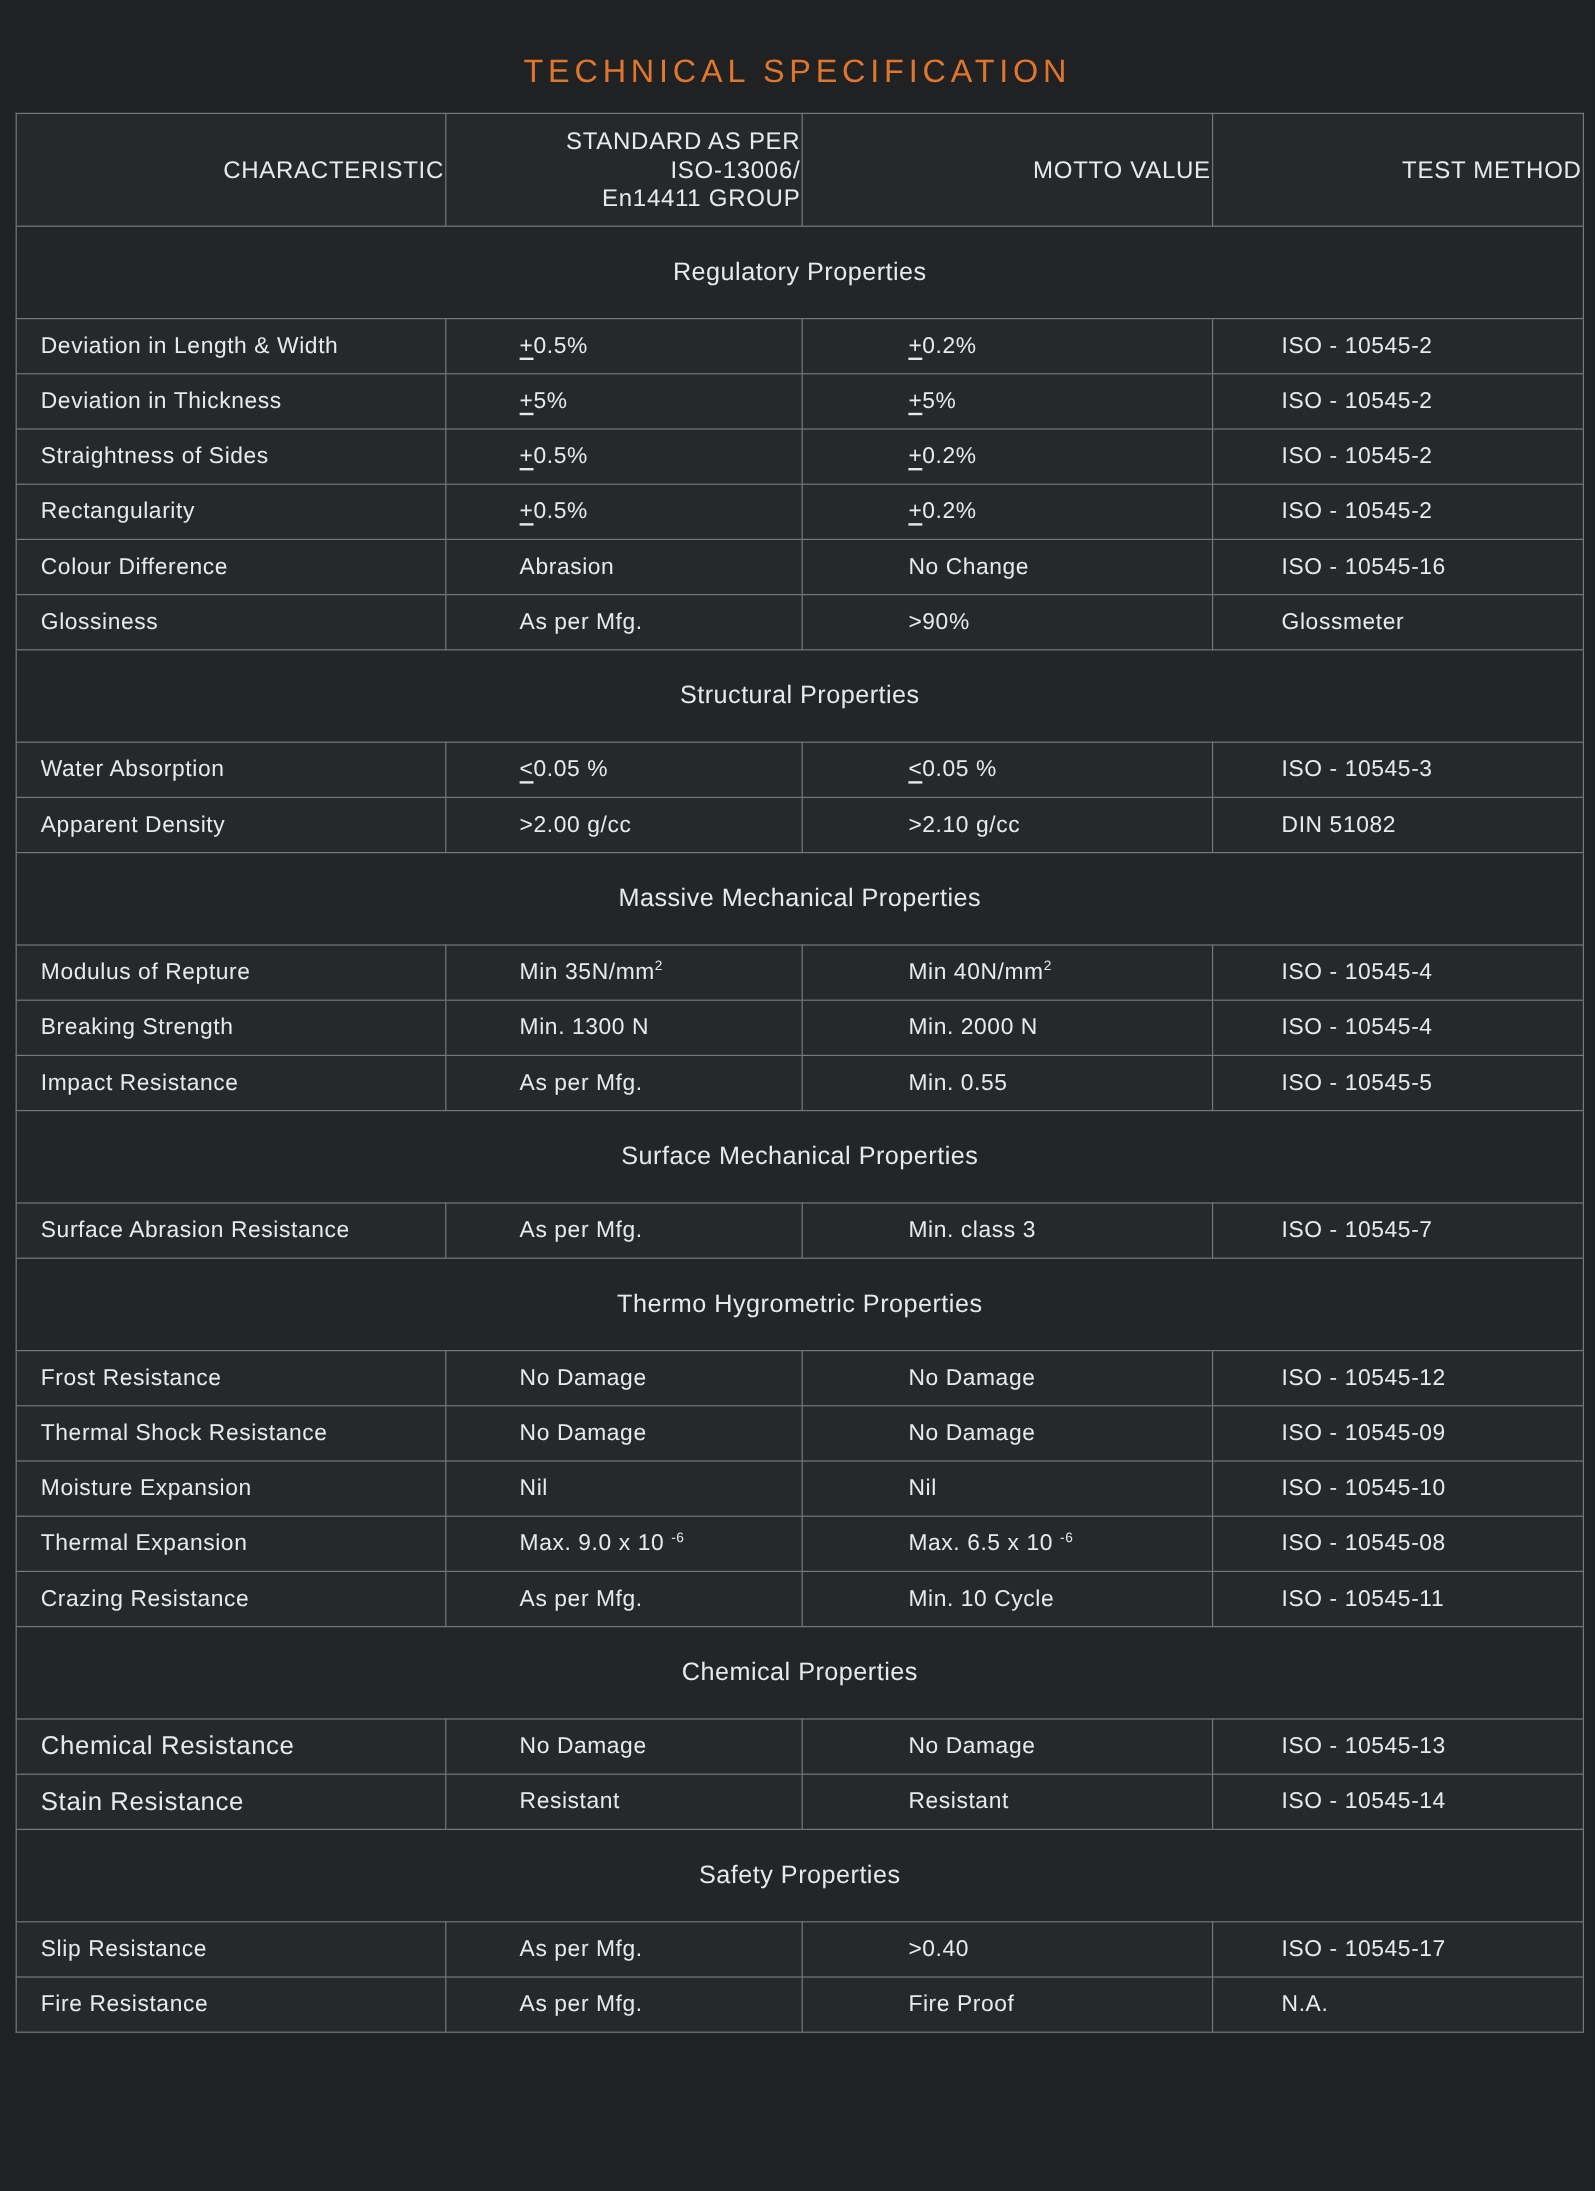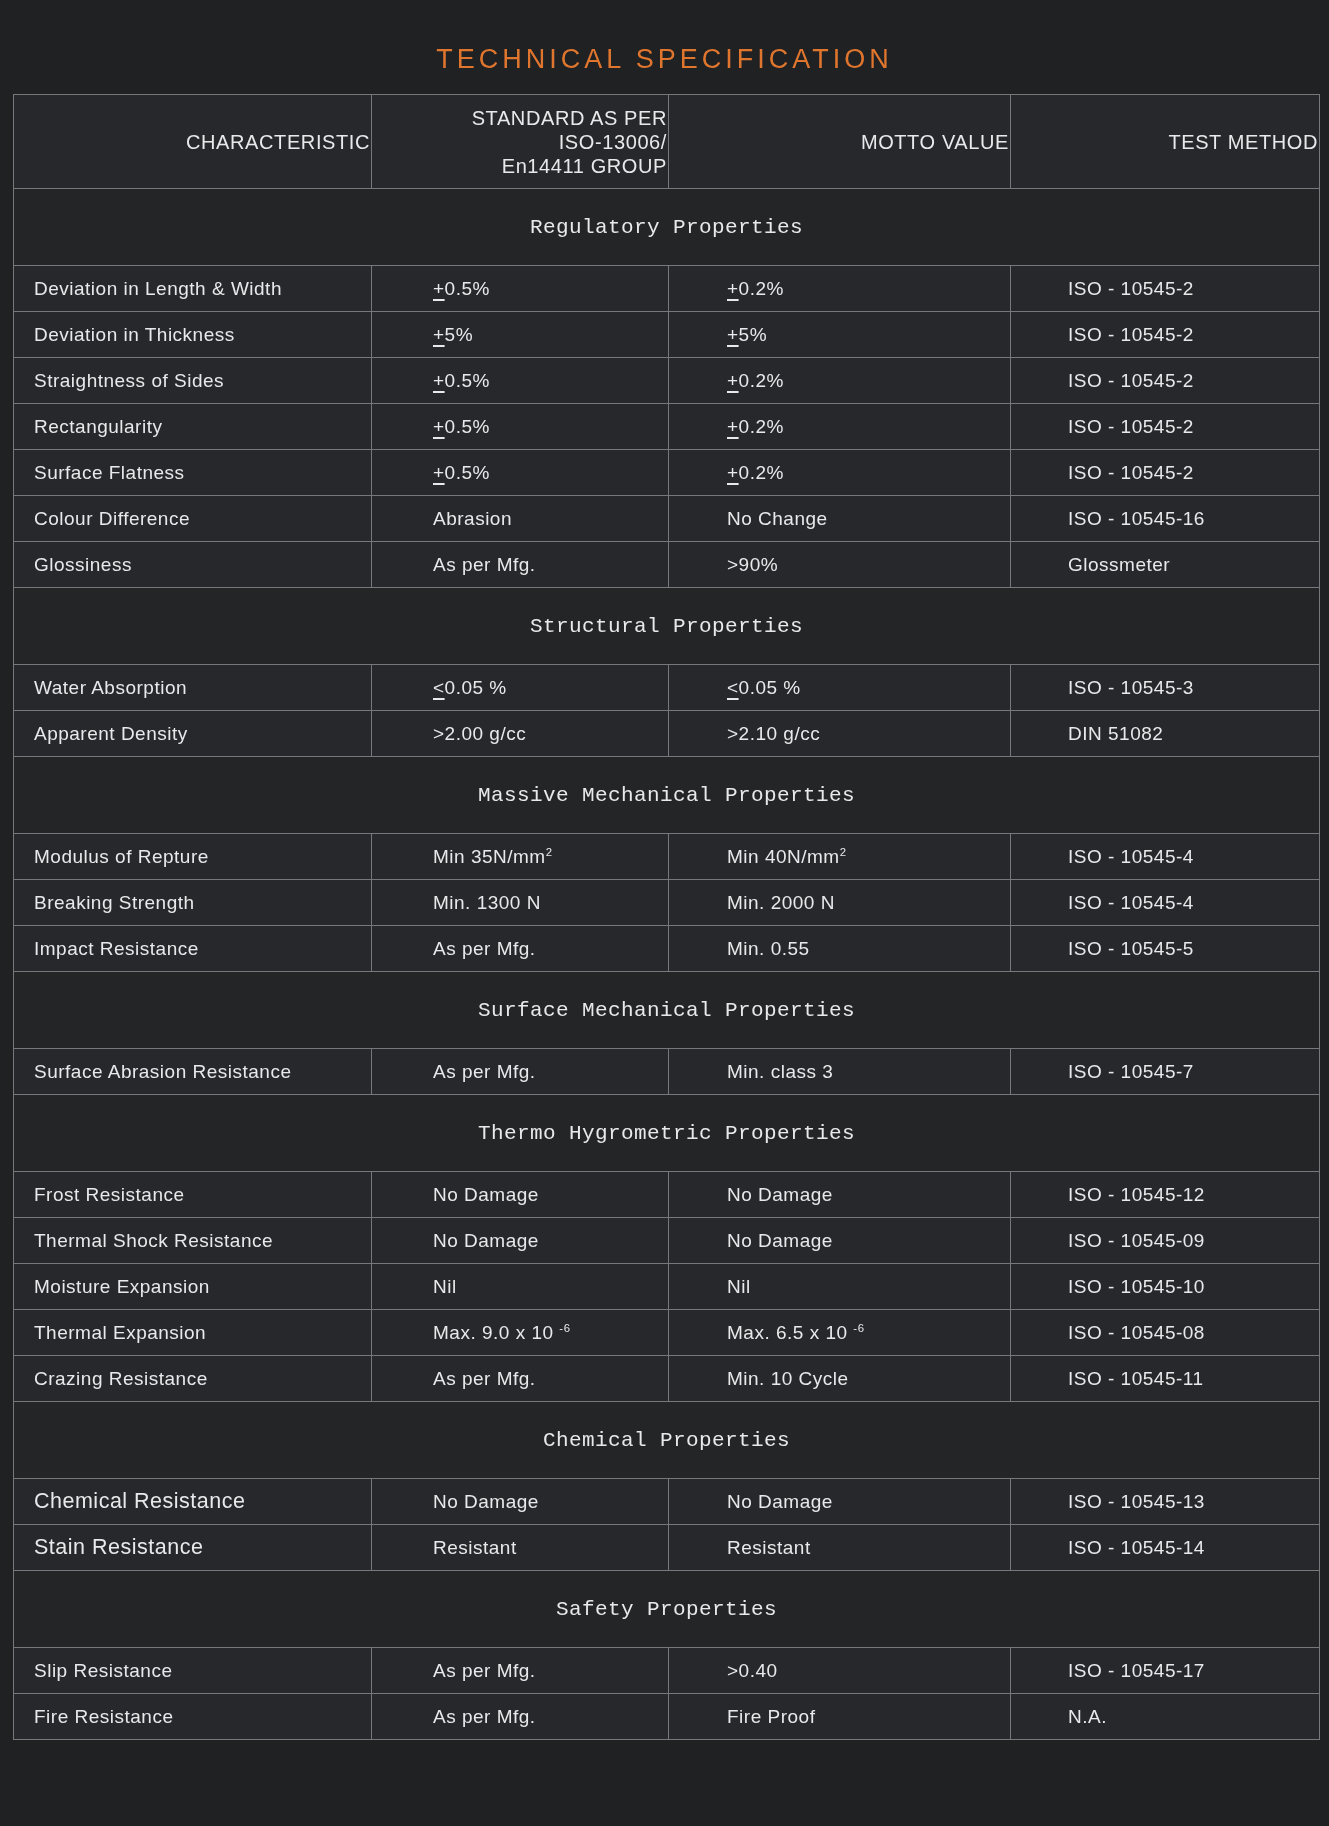--- a/index.html
+++ b/index.html
@@ -46,30 +46,29 @@
     letter-spacing:0.6px;
     line-height:1.2;
   }
   th.pre{white-space:pre-line;}
   td.band{
     height:77px;
     text-align:center;
     font-size:21px;
     letter-spacing:0.4px;
     background:var(--band-bg);
-    font-family:Liberation Mono, monospace;
   }
   td.cell{
     height:46px;
     font-size:19px;
     letter-spacing:0.5px;
   }
   td.c1{padding-left:20px;}
   td.c2{padding-left:61px;}
-  td.c3{padding-left:58px;}
+  td.c3{padding-left:88px;}
   td.c4{padding-left:57px;}
   tr.lg td.c1{font-size:21.5px;margin-top:48px;}
   sup{font-size:0.6em;line-height:0;}
   .ul{text-decoration:underline;text-underline-offset:4px;text-decoration-thickness:1.5px;}
 </style>
 </head>
 <body>
 
 <div class="title">TECHNICAL SPECIFICATION</div>
 
@@ -113,26 +112,20 @@
       <td class="cell c3"><span class="ul">+</span>0.2%</td>
       <td class="cell c4">ISO - 10545-2</td>
     </tr>
     <tr>
       <td class="cell c1">Rectangularity</td>
       <td class="cell c2"><span class="ul">+</span>0.5%</td>
       <td class="cell c3"><span class="ul">+</span>0.2%</td>
       <td class="cell c4">ISO - 10545-2</td>
     </tr>
     <tr>
-      <td class="cell c1">Surface Flatness</td>
-      <td class="cell c2"><span class="ul">+</span>0.5%</td>
-      <td class="cell c3"><span class="ul">+</span>0.2%</td>
-      <td class="cell c4">ISO - 10545-2</td>
-    </tr>
-    <tr>
       <td class="cell c1">Colour Difference</td>
       <td class="cell c2">Abrasion</td>
       <td class="cell c3">No Change</td>
       <td class="cell c4">ISO - 10545-16</td>
     </tr>
     <tr>
       <td class="cell c1">Glossiness</td>
       <td class="cell c2">As per Mfg.</td>
       <td class="cell c3">&gt;90%</td>
       <td class="cell c4">Glossmeter</td>

